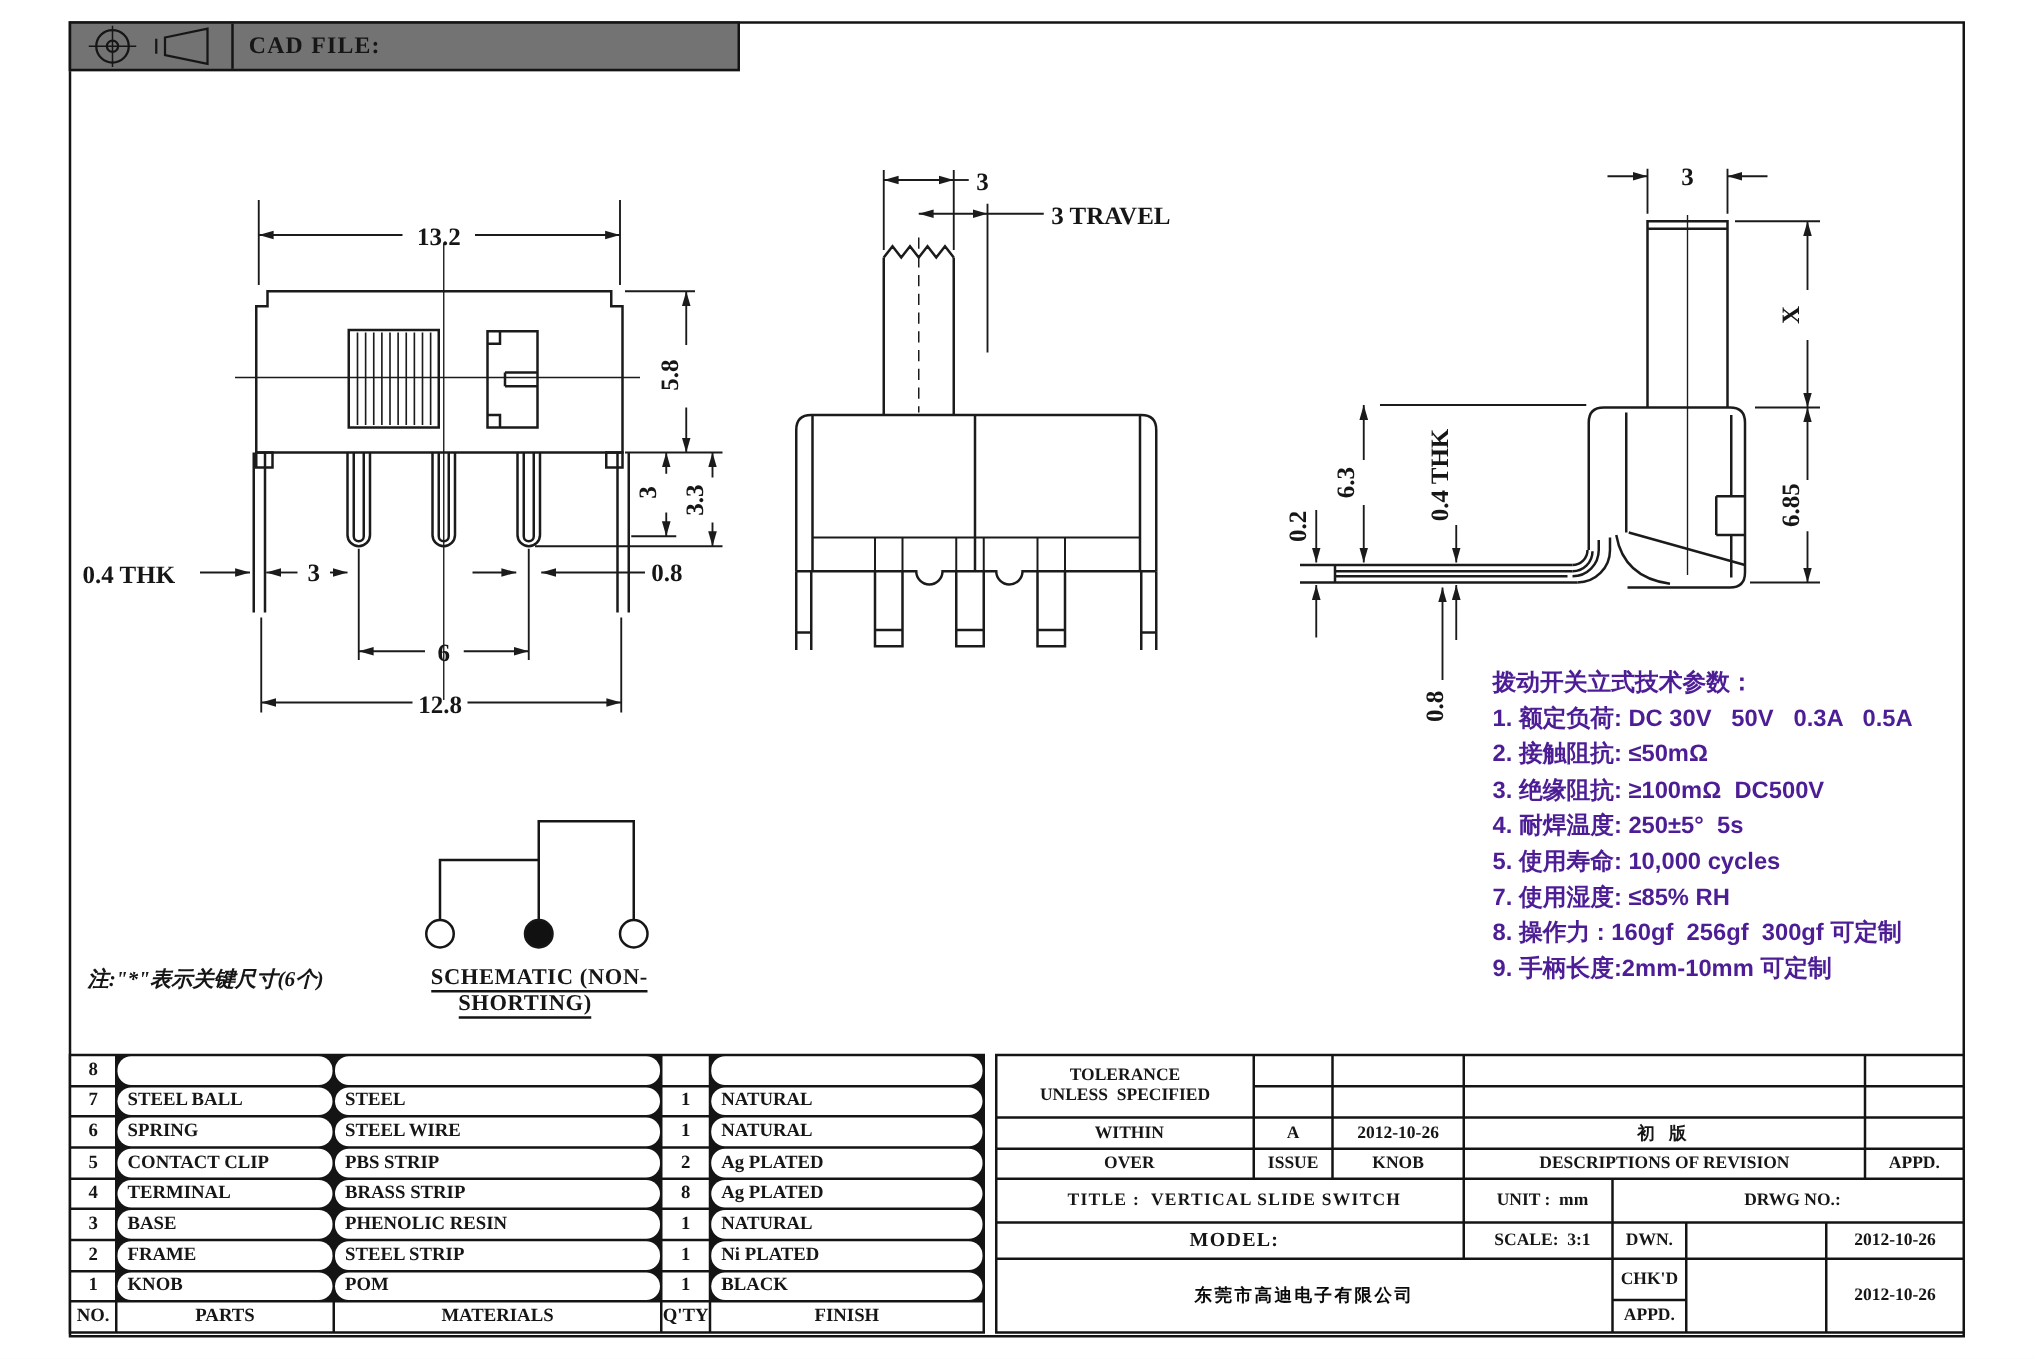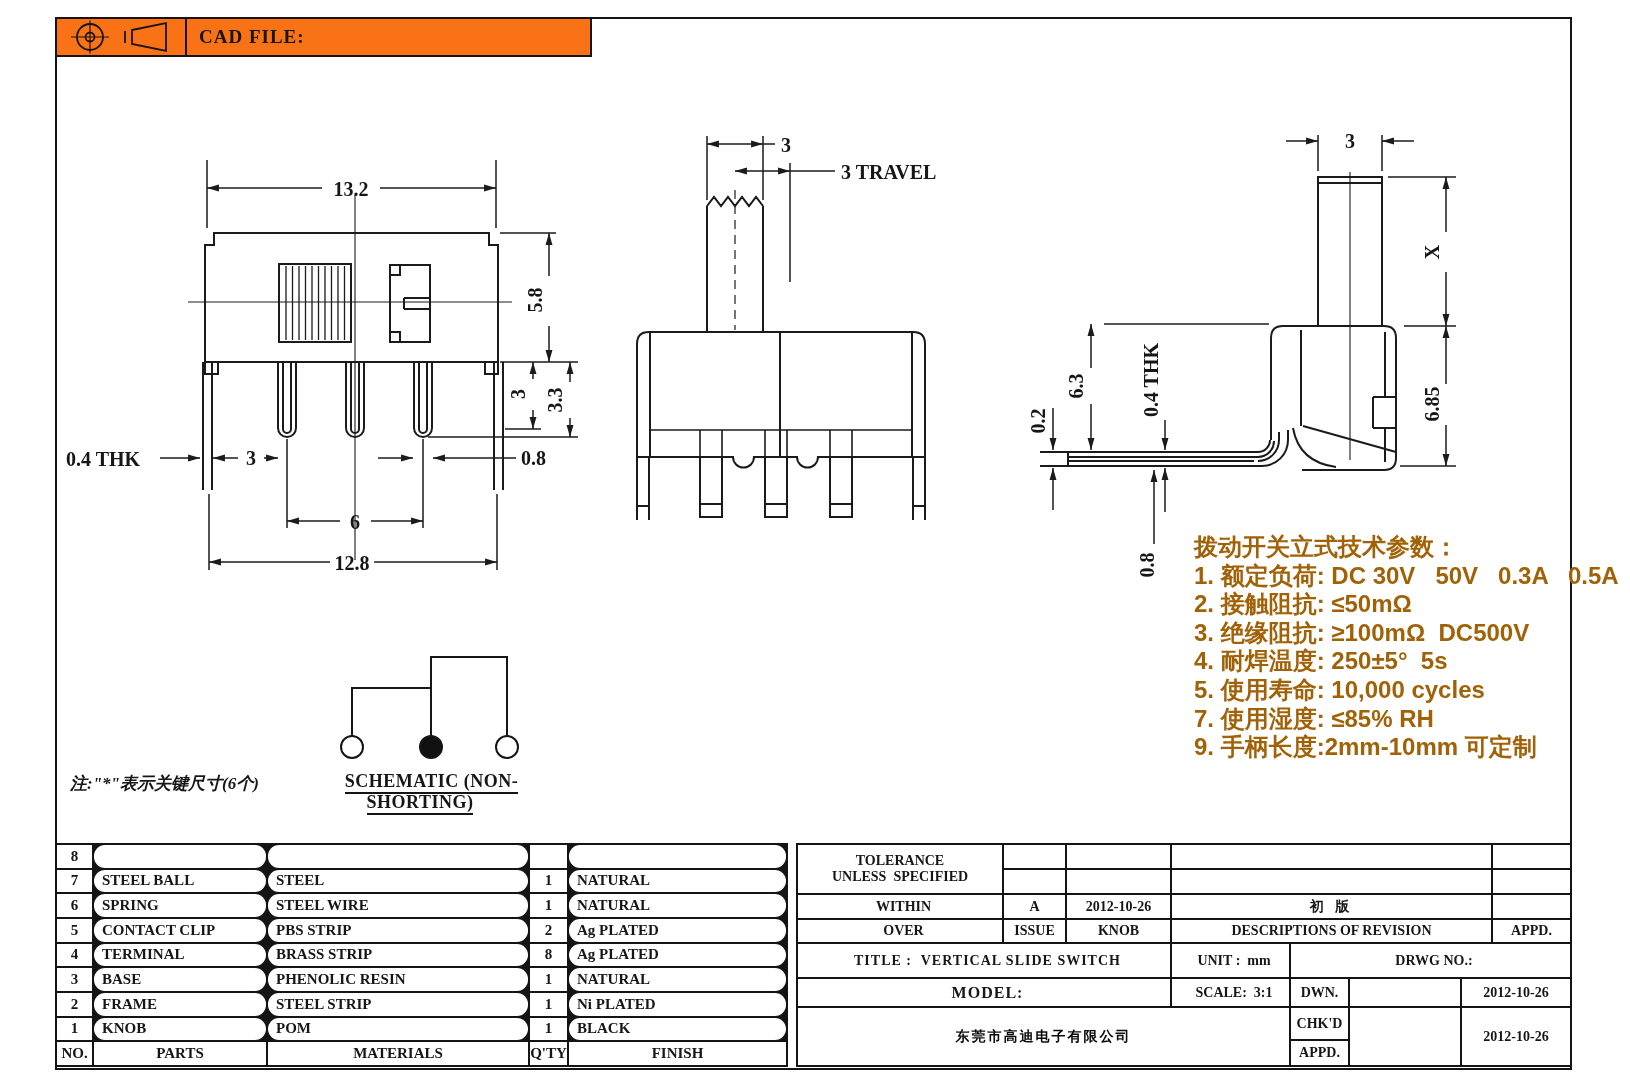--- a/index.html
+++ b/index.html
@@ -1,32 +1,32 @@
 <!DOCTYPE html>
 <html><head>
 <meta charset="utf-8">
 <style>
   html,body{margin:0;padding:0;background:#f6f6f4;}
   #sheet{position:relative;width:1630px;height:1087px;background:#ffffff;overflow:hidden;
          font-family:"Liberation Serif",serif;color:#161616;}
   .abs{position:absolute;}
   #border{left:55px;top:17px;width:1513px;height:1049px;border:2px solid #141414;}
-  #cadbox{left:55px;top:17px;width:533px;height:36px;border:2px solid #141414;display:flex;background:#f97316;}
+  #cadbox{left:55px;top:17px;width:533px;height:36px;border:2px solid #141414;display:flex;background:#737373;}
   #cadbox .sym{width:128px;border-right:2px solid #141414;display:flex;align-items:center;justify-content:center;}
   #cadbox .lbl{flex:1;display:flex;align-items:center;padding-left:12px;font-weight:700;font-size:19px;letter-spacing:1px;}
   
   #art{left:0;top:0;width:1630px;height:1087px;}
   #art text{font-family:"Liberation Serif",serif;font-weight:700;font-size:20px;fill:#161616;stroke:none;}
   
   #note{left:70px;top:772px;font-style:italic;font-weight:700;font-size:17px;}
   #schcap{left:298px;top:771px;width:244px;text-align:center;}
   #schcap span{font-weight:700;font-size:18px;border-bottom:2px solid #141414;padding-bottom:1px;letter-spacing:.5px;margin-left:23px;}
   
   #specs{left:1194px;top:533px;width:400px;font-family:"Liberation Sans",sans-serif;
-         font-weight:700;font-size:24px;line-height:28.6px;color:#a16207;}
+         font-weight:700;font-size:19px;line-height:28.6px;color:#4c1d95;}
   #specs div{white-space:pre;}
   
   #ptable{left:55px;top:843px;width:733px;height:224px;background:#141414;display:grid;
           grid-template-columns:35px 172px 260px 37px 1fr;grid-template-rows:repeat(9,1fr);
           gap:2px;padding:2px;box-sizing:border-box;}
   #ptable>div{background:#fff;display:flex;align-items:center;font-weight:700;font-size:15px;
               font-family:"Liberation Serif",serif;overflow:hidden;white-space:nowrap;}
   .cc{justify-content:center;} .cl{padding-left:8px;border-radius:11px;}
   
   #tblock{left:796px;top:843px;width:776px;height:224px;background:#141414;display:grid;
@@ -203,20 +203,21 @@
   </div>
 
   <div id="specs" class="abs">
     <div>拨动开关立式技术参数：</div>
     <div>1. 额定负荷: DC 30V   50V   0.3A   0.5A</div>
     <div>2. 接触阻抗: ≤50mΩ</div>
     <div>3. 绝缘阻抗: ≥100mΩ  DC500V</div>
     <div>4. 耐焊温度: 250±5°  5s</div>
     <div>5. 使用寿命: 10,000 cycles</div>
     <div>7. 使用湿度: ≤85% RH</div>
+    <div>8. 操作力 : 160gf  256gf  300gf 可定制</div>
     <div>9. 手柄长度:2mm-10mm 可定制</div>
   </div>
 
   <div id="ptable" class="abs">
     <div class="cc">8</div>
     <div class="cl"></div>
     <div class="cl"></div>
     <div class="cc"></div>
     <div class="cl"></div>
 

